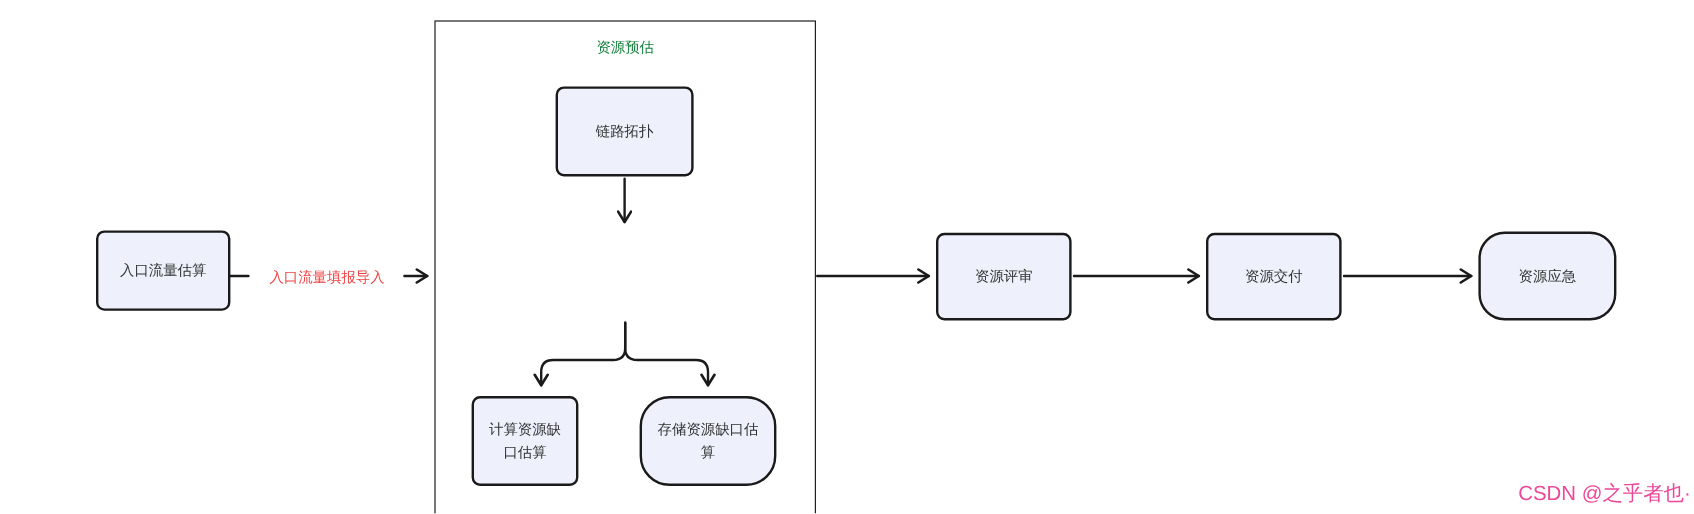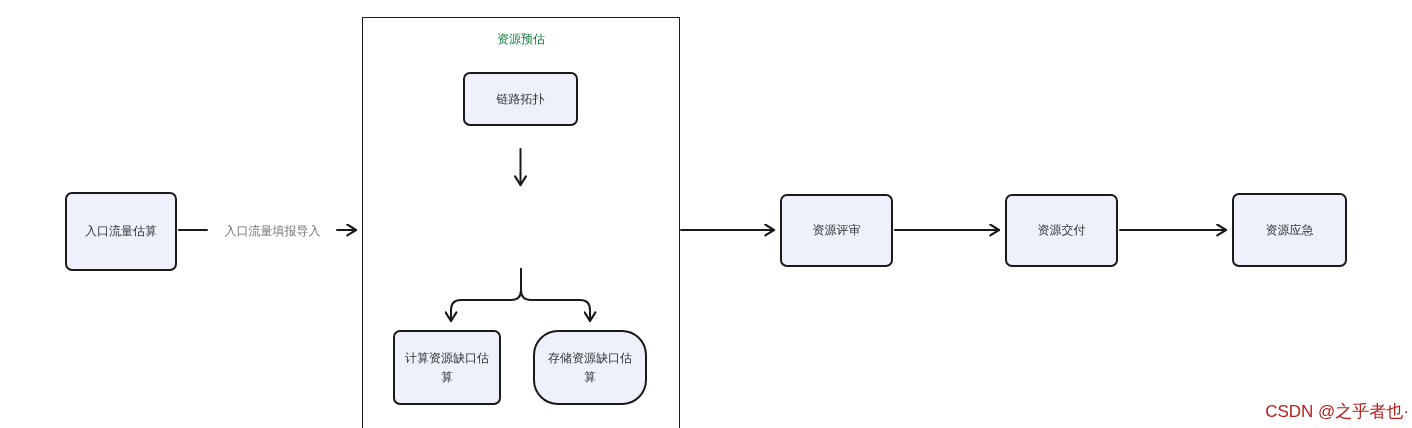--- a/index.html
+++ b/index.html
@@ -49,42 +49,42 @@
     top: 13px;
     left: 0;
     width: 100%;
     text-align: center;
     font-size: 12px;
     color: #15803d;
   }
   .edge-label {
     position: absolute;
     font-size: 12px;
-    color: #737373;
+    color: #ef4444;
     text-align: center;
     white-space: nowrap;
   }
   .watermark {
     position: absolute;
     right: 3px;
     bottom: 5px;
     font-size: 17px;
-    color: #b91c1c;
+    color: #ec4899;
     text-shadow: 1px 1px 0 rgba(255,255,255,0.9);
     white-space: nowrap;
   }
   
-  .n-entry      { left: 65px;   top: 192px; width: 112px; height: 79px; }
-  .n-topology   { left: 463px;  top: 72px;  width: 115px; height: 54px; }
+  .n-entry      { left: 80px;   top: 192px; width: 112px; height: 67px; }
+  .n-topology   { left: 463px;  top: 72px;  width: 115px; height: 75px; }
   .n-downstream { left: 465px;  top: 192px; width: 112px; height: 75px; }
-  .n-compute    { left: 393px;  top: 330px; width: 108px; height: 75px; }
+  .n-compute    { left: 393px;  top: 330px; width: 89px; height: 75px; }
   .n-storage    { left: 533px;  top: 330px; width: 114px; height: 75px; border-radius: 25px; }
   .n-review     { left: 780px;  top: 194px; width: 113px; height: 73px; }
   .n-delivery   { left: 1005px; top: 194px; width: 113px; height: 73px; }
-  .n-emergency  { left: 1232px; top: 193px; width: 115px; height: 74px; }
+  .n-emergency  { left: 1232px; top: 193px; width: 115px; height: 74px; border-radius: 22px; }
   .g-forecast   { left: 362px;  top: 17px;  width: 318px; height: 420px; }
   .l-entry-import { left: 205px; top: 223px; width: 135px; }
 </style>
 </head>
 <body>
 
 <div class="canvas">
 
   <div class="group g-forecast">
     <div class="group-title">资源预估</div>

